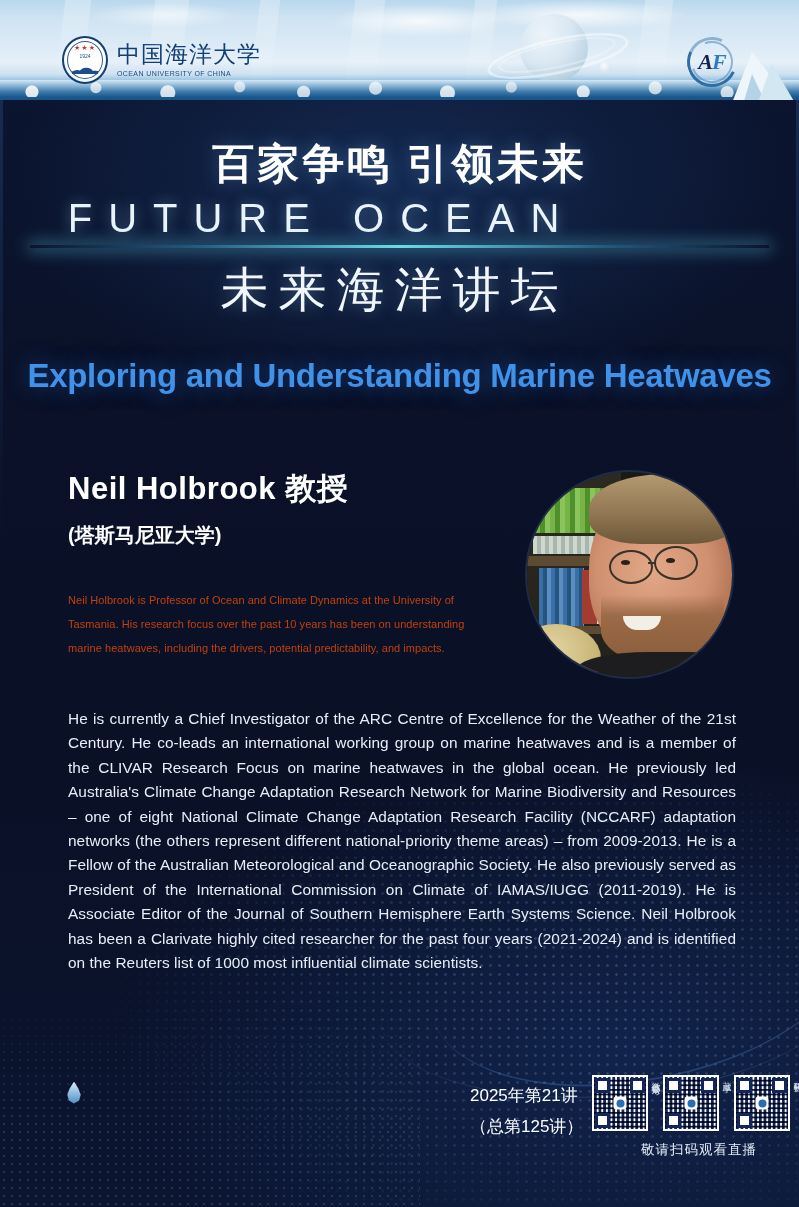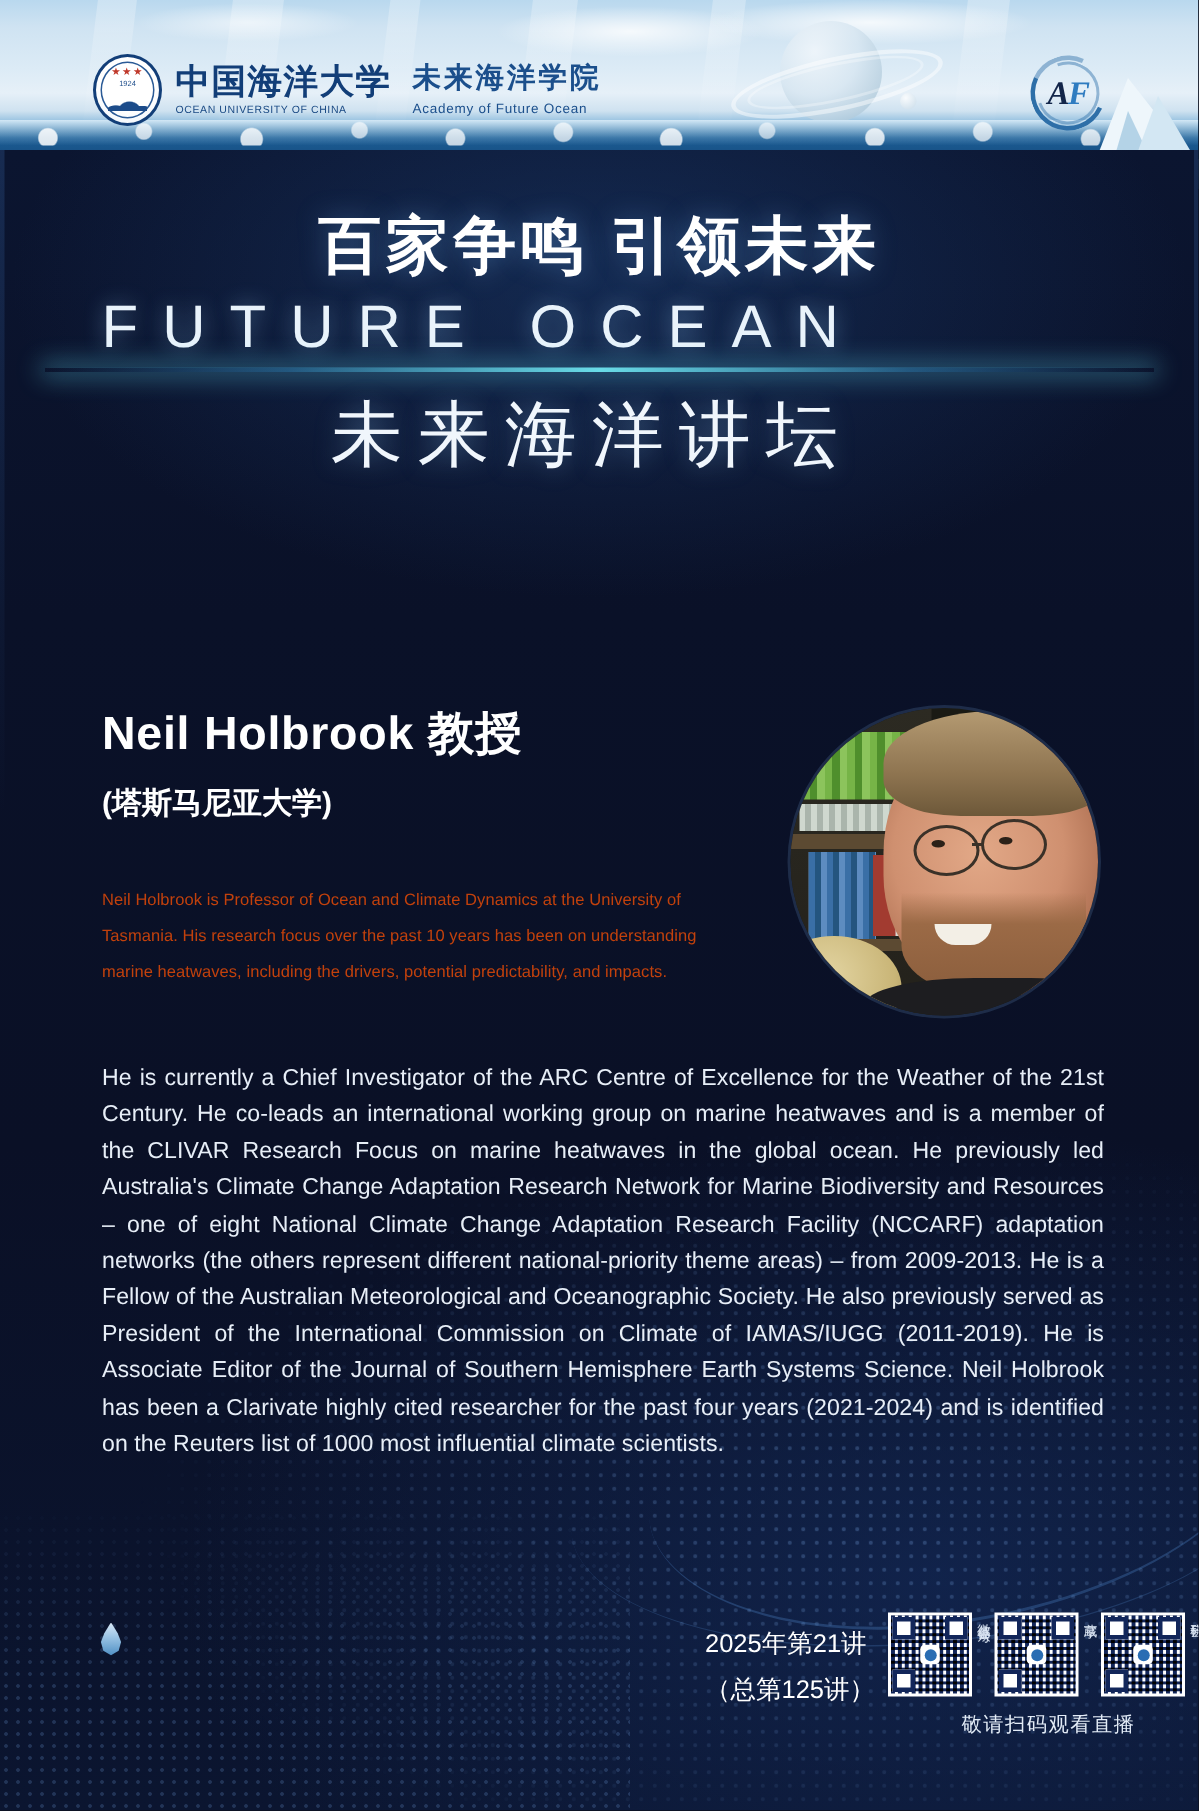--- a/index.html
+++ b/index.html
@@ -131,21 +131,21 @@
     position:absolute;left:50%;top:6px;transform:translateX(-50%);
     font-size:7px;color:#c0392b;letter-spacing:1px;
   }
   .ouc-year{
     position:absolute;left:50%;top:15px;transform:translateX(-50%);
     font-size:5px;color:#1c4c8a;
   }
   .ouc-names{display:flex;align-items:flex-end;gap:14px;}
   .ouc-cn{
     font-family:"Liberation Serif","DejaVu Serif",serif;
-    font-size:23px;font-weight:bold;color:#123e78;letter-spacing:1px;line-height:1.05;
+    font-size:23px;font-weight:normal;color:#123e78;letter-spacing:1px;line-height:1.05;
   }
   .ouc-en{font-size:7px;color:#1a4a84;letter-spacing:.4px;margin-top:3px;white-space:nowrap;}
   .afo-cn{font-size:19px;font-weight:bold;color:#1b4f8c;letter-spacing:2px;line-height:1.1;}
   .afo-en{font-size:9px;color:#1b4f8c;letter-spacing:.5px;margin-top:3px;white-space:nowrap;}
 
   
   .body-bg{
     position:absolute;left:0;top:100px;width:799px;height:1107px;
     background:
       radial-gradient(ellipse 560px 300px at 50% 8%,rgba(28,60,110,.55),rgba(10,17,40,0) 70%),
@@ -361,24 +361,20 @@
     <div class="ouc-seal">
       <div class="ouc-star">★★★</div>
       <div class="ouc-year">1924</div>
       <div class="ouc-wave"></div>
     </div>
     <div class="ouc-names">
       <div>
         <div class="ouc-cn">中国海洋大学</div>
         <div class="ouc-en">OCEAN UNIVERSITY OF CHINA</div>
       </div>
-      <div>
-        <div class="afo-cn">未来海洋学院</div>
-        <div class="afo-en">Academy of Future Ocean</div>
-      </div>
     </div>
   </div>
 
   <div class="af-logo">
     <div class="af-ring"></div>
     <div class="af-ring2"></div>
     <div class="af-text">
       <span>A</span>
         <span class="f">F</span>
     </div>
@@ -390,20 +386,21 @@
   <div class="swoosh"></div>
   <div class="swoosh2"></div>
   <div class="edge-l"></div>
   <div class="edge-r"></div>
 
   <div class="slogan">百家争鸣 引领未来</div>
   <div class="future-ocean">FUTURE OCEAN</div>
   <div class="glowline"></div>
   <div class="forum">未来海洋讲坛</div>
 
+  <div class="lecture-title">Exploring and Understanding Marine Heatwaves</div>
 
   <div class="speaker-name">Neil Holbrook 教授</div>
   <div class="speaker-affil">(塔斯马尼亚大学)</div>
 
   <div class="portrait">
     <div class="p-shelf"></div>
     <div class="p-books-g"></div>
     <div class="p-books-w"></div>
     <div class="p-shelfboard"></div>
     <div class="p-books-b"></div>

